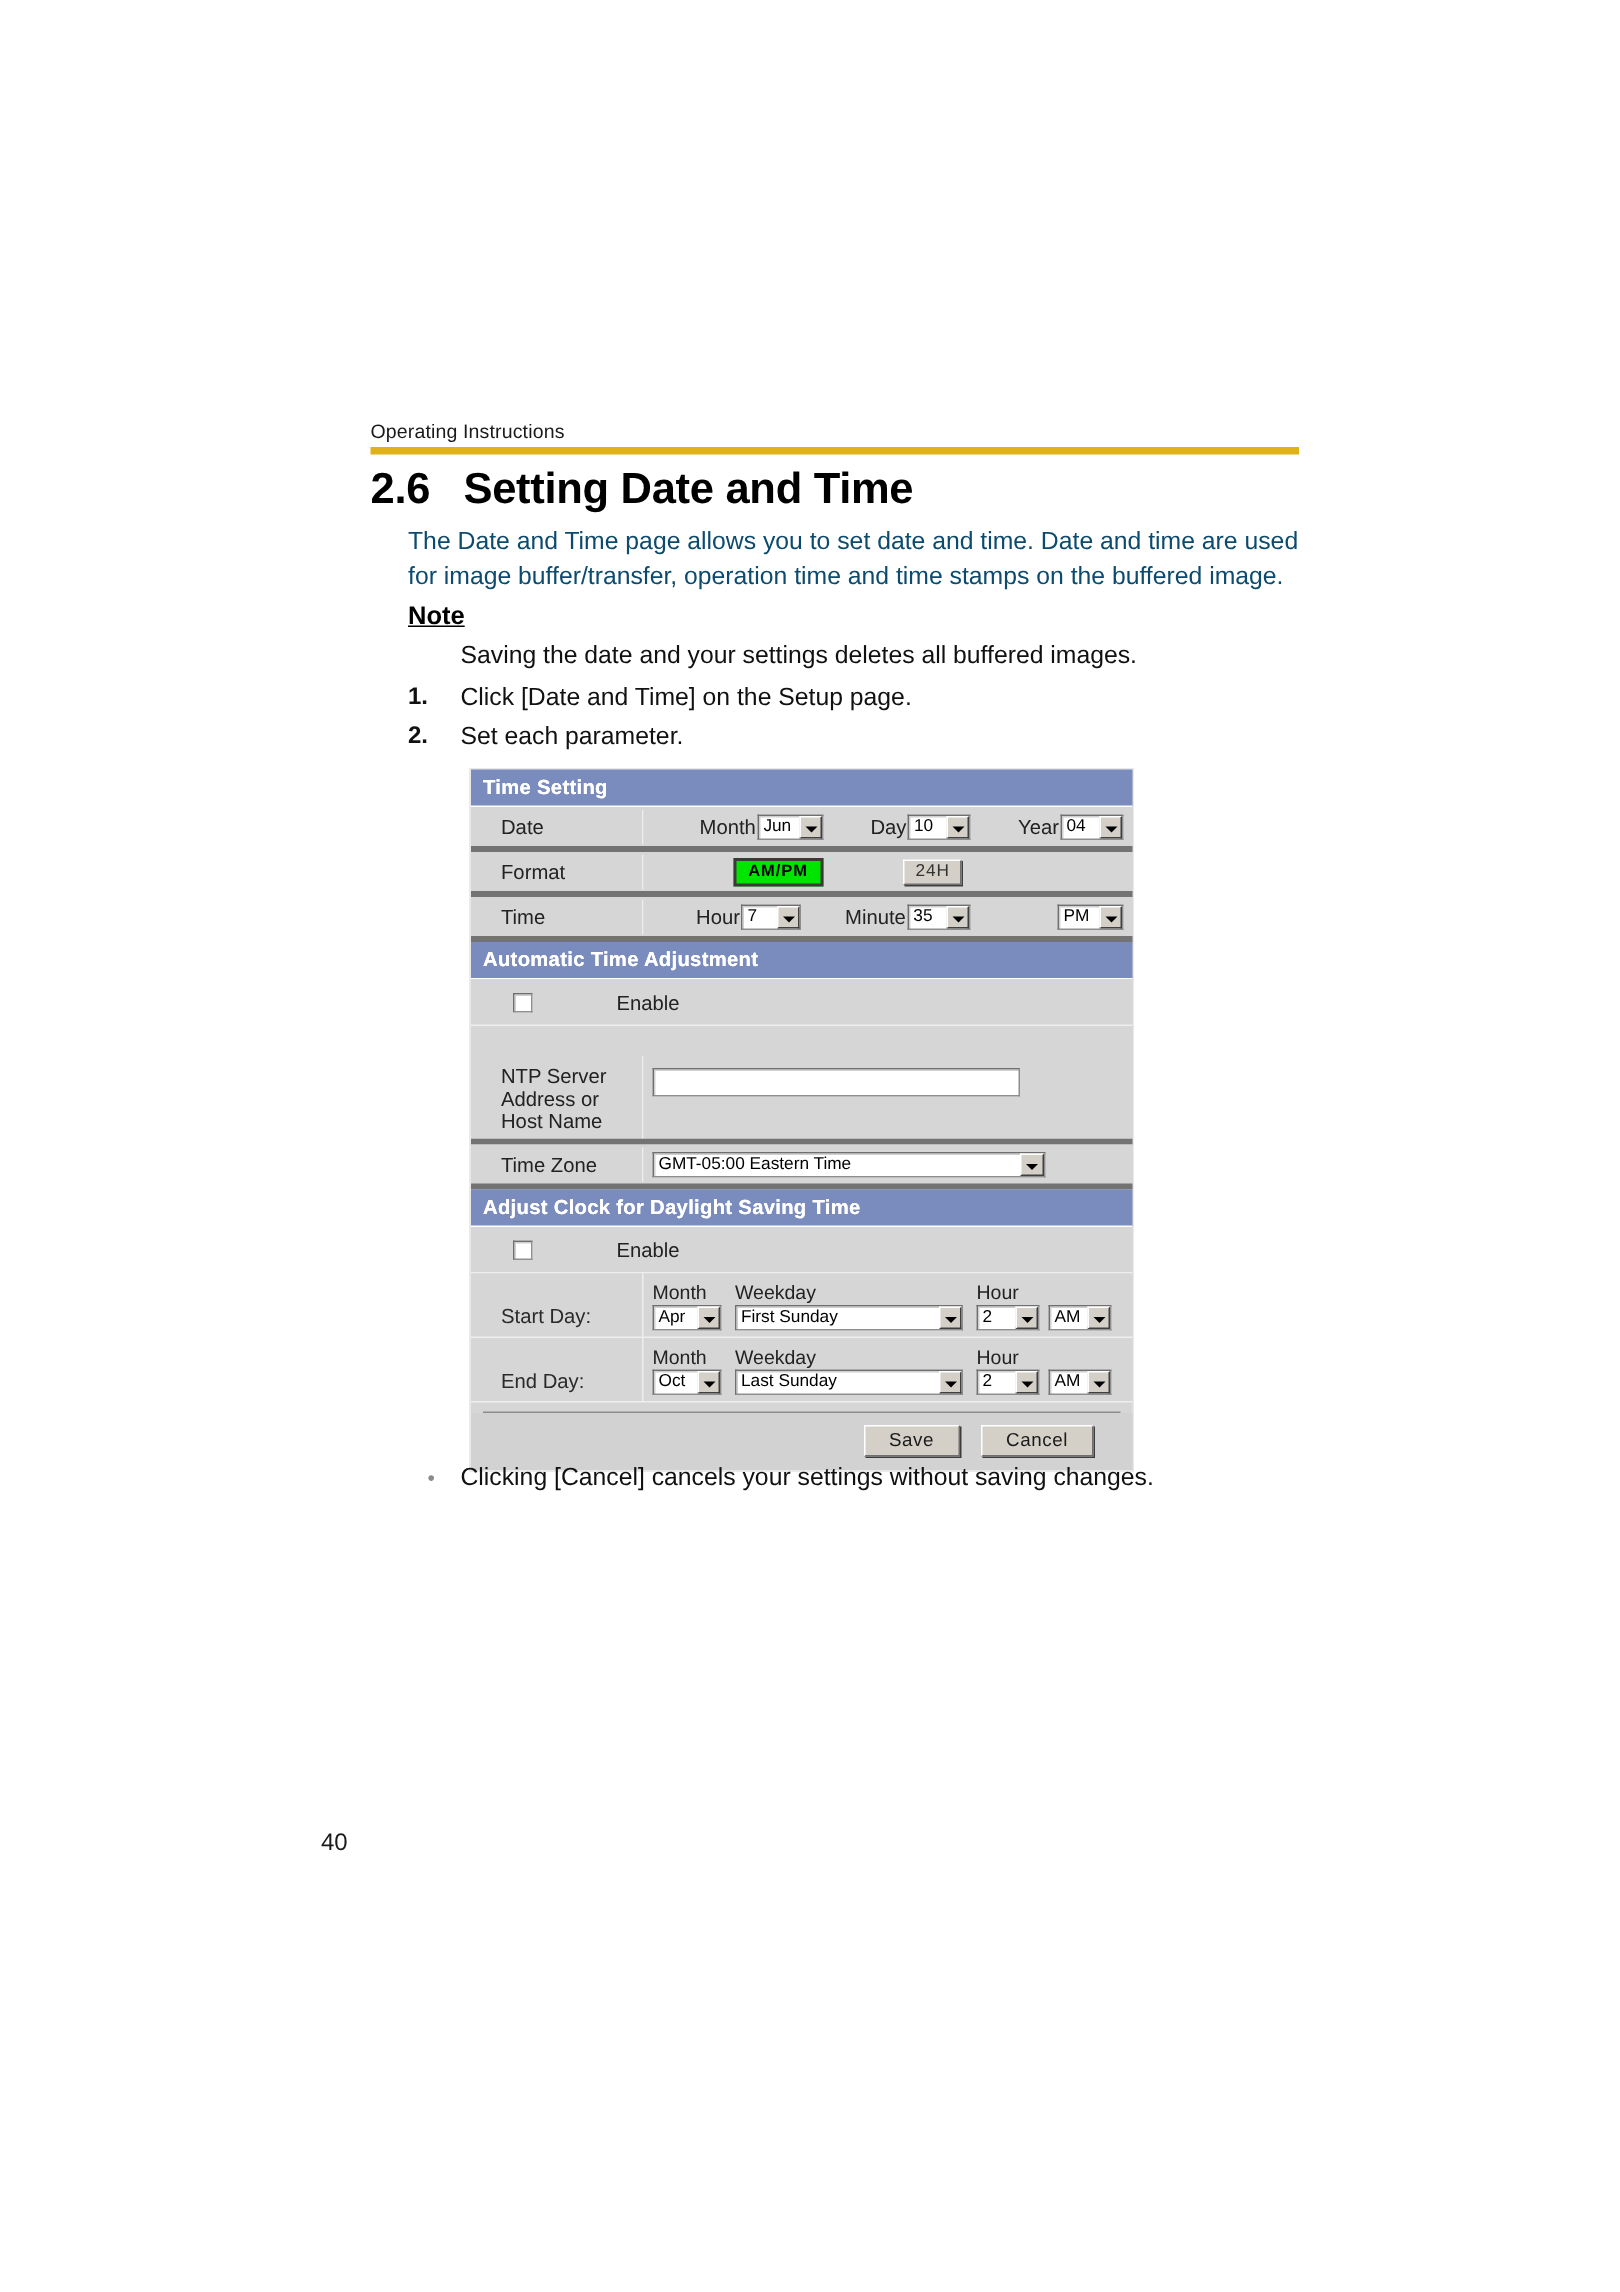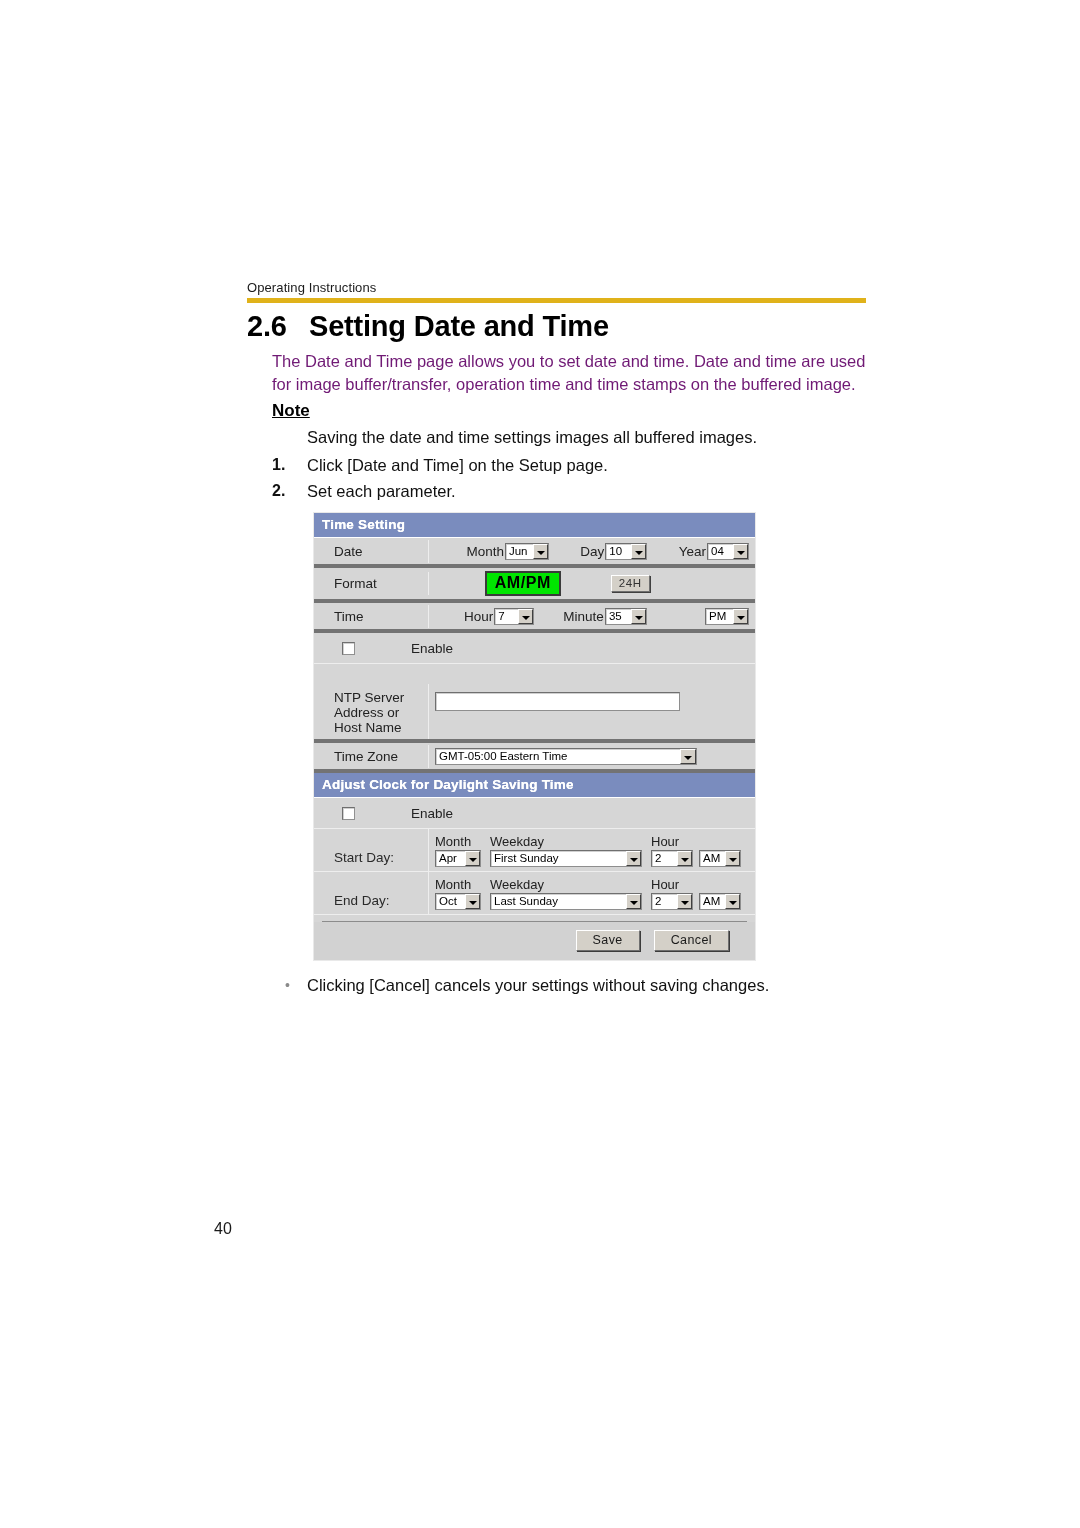--- a/index.html
+++ b/index.html
@@ -50,21 +50,21 @@
     width: 62px;
   }
 
   .body-para {
     position: absolute;
     left: 272px;
     top: 350px;
     width: 600px;
     font-size: 16.5px;
     line-height: 23px;
-    color: #701a75;
+    color: #0c4a6e;
   }
 
   .note-title {
     position: absolute;
     left: 272px;
     top: 401px;
     font-size: 17px;
     font-weight: bold;
     text-decoration: underline;
     color: #000;
@@ -235,21 +235,21 @@
     margin-right: 1px;
   }
 
   .spacer-lg { flex: 1; }
 
   
   .btn-ampm {
     background: #00e500;
     color: #000;
     border: 2px solid #3a3a3a;
-    font-size: 16px;
+    font-size: 11px;
     font-weight: bold;
     padding: 1px 8px 2px;
     letter-spacing: .6px;
     font-family: "Liberation Sans", sans-serif;
   }
   .btn-24h {
     background: #d4d0c8;
     color: #333;
     border: 1px solid #ffffff;
     border-right-color: #6f6f6f;
@@ -357,21 +357,21 @@
 <div class="running-head">Operating Instructions</div>
 <div class="gold-rule"></div>
 
 <div class="sec-head">
   <span class="num">2.6</span><span>Setting Date and Time</span>
 </div>
 
 <div class="body-para">The Date and Time page allows you to set date and time. Date and time are used for image buffer/transfer, operation time and time stamps on the buffered image.</div>
 
 <div class="note-title">Note</div>
-<div class="note-body">Saving the date and time settings images all buffered images.</div>
+<div class="note-body">Saving the date and your settings deletes all buffered images.</div>
 
 <div class="steps">
   <div class="step">
     <span class="marker">1.</span>
     <span>Click [Date and Time] on the Setup page.</span>
   </div>
   <div class="step">
     <span class="marker">2.</span>
     <span>Set each parameter.</span>
   </div>
@@ -434,20 +434,21 @@
       </span>
       <span class="spacer-lg"></span>
       <span class="spacer-lg"></span>
       <span class="sel w-ampm">
         <span class="val">PM</span>
         <span class="arrow"></span>
       </span>
     </div>
   </div>
 
+  <div class="bar">Automatic Time Adjustment</div>
 
   <div class="chk-row">
     <span class="chk"></span>
     <span class="chk-lbl">Enable</span>
   </div>
 
   <div class="row tall">
     <div class="lbl top">
       <span style="display:block">
         <span>NTP Server</span><br>

